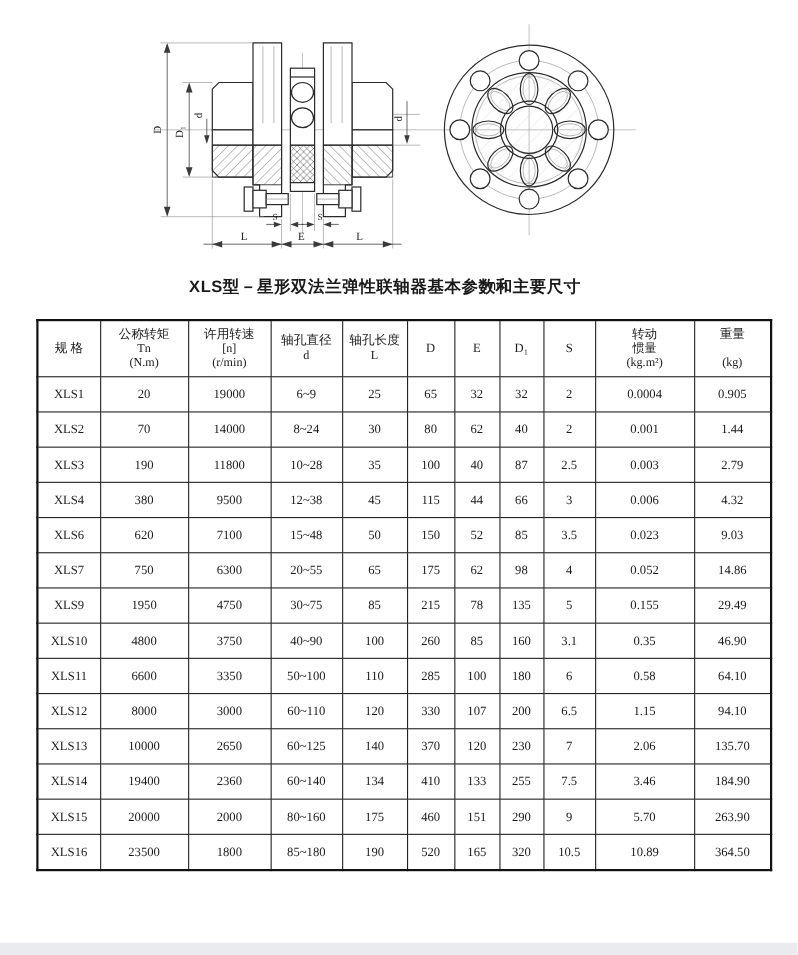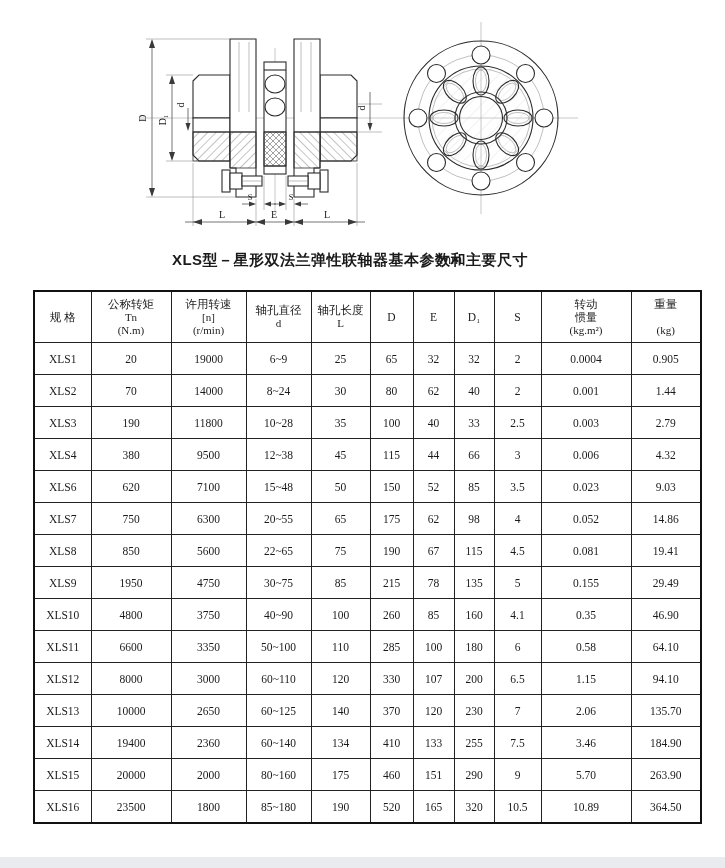--- a/index.html
+++ b/index.html
@@ -304,21 +304,21 @@
         <td>1.44</td>
       </tr>
       <tr>
         <td>XLS3</td>
         <td>190</td>
         <td>11800</td>
         <td>10~28</td>
         <td>35</td>
         <td>100</td>
         <td>40</td>
-        <td>33</td>
+        <td>87</td>
         <td>2.5</td>
         <td>0.003</td>
         <td>2.79</td>
       </tr>
       <tr>
         <td>XLS4</td>
         <td>380</td>
         <td>9500</td>
         <td>12~38</td>
         <td>45</td>
@@ -349,33 +349,20 @@
         <td>20~55</td>
         <td>65</td>
         <td>175</td>
         <td>62</td>
         <td>98</td>
         <td>4</td>
         <td>0.052</td>
         <td>14.86</td>
       </tr>
       <tr>
-        <td>XLS8</td>
-        <td>850</td>
-        <td>5600</td>
-        <td>22~65</td>
-        <td>75</td>
-        <td>190</td>
-        <td>67</td>
-        <td>115</td>
-        <td>4.5</td>
-        <td>0.081</td>
-        <td>19.41</td>
-      </tr>
-      <tr>
         <td>XLS9</td>
         <td>1950</td>
         <td>4750</td>
         <td>30~75</td>
         <td>85</td>
         <td>215</td>
         <td>78</td>
         <td>135</td>
         <td>5</td>
         <td>0.155</td>
@@ -383,21 +370,21 @@
       </tr>
       <tr>
         <td>XLS10</td>
         <td>4800</td>
         <td>3750</td>
         <td>40~90</td>
         <td>100</td>
         <td>260</td>
         <td>85</td>
         <td>160</td>
-        <td>4.1</td>
+        <td>3.1</td>
         <td>0.35</td>
         <td>46.90</td>
       </tr>
       <tr>
         <td>XLS11</td>
         <td>6600</td>
         <td>3350</td>
         <td>50~100</td>
         <td>110</td>
         <td>285</td>

